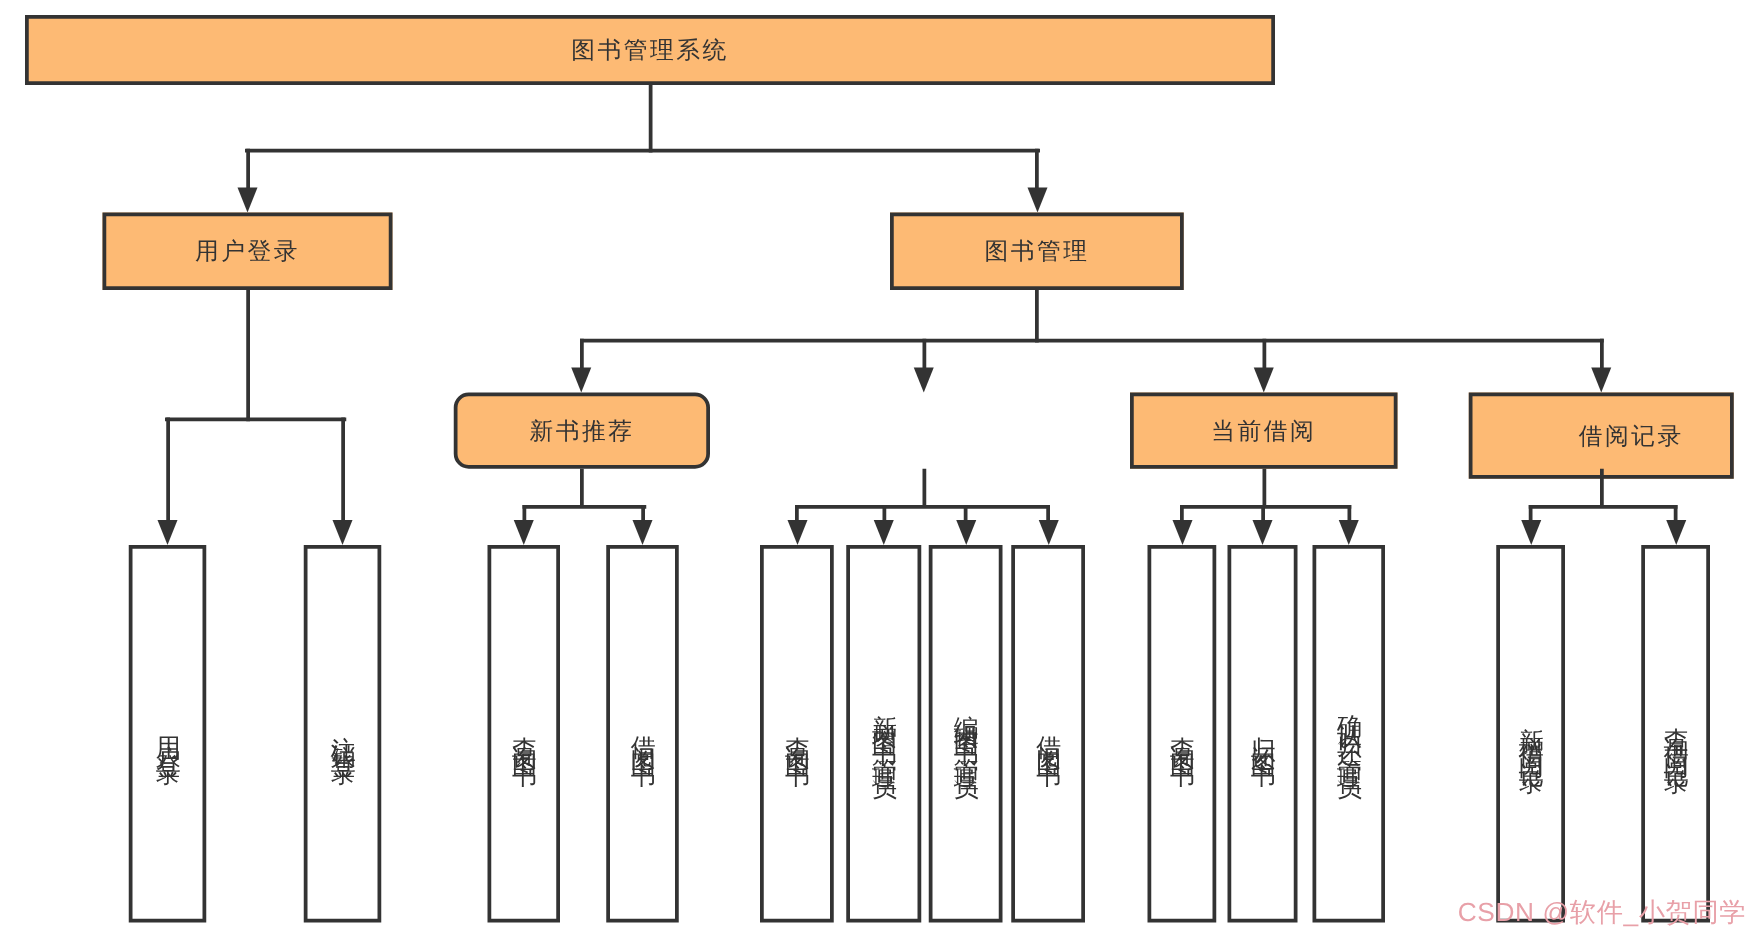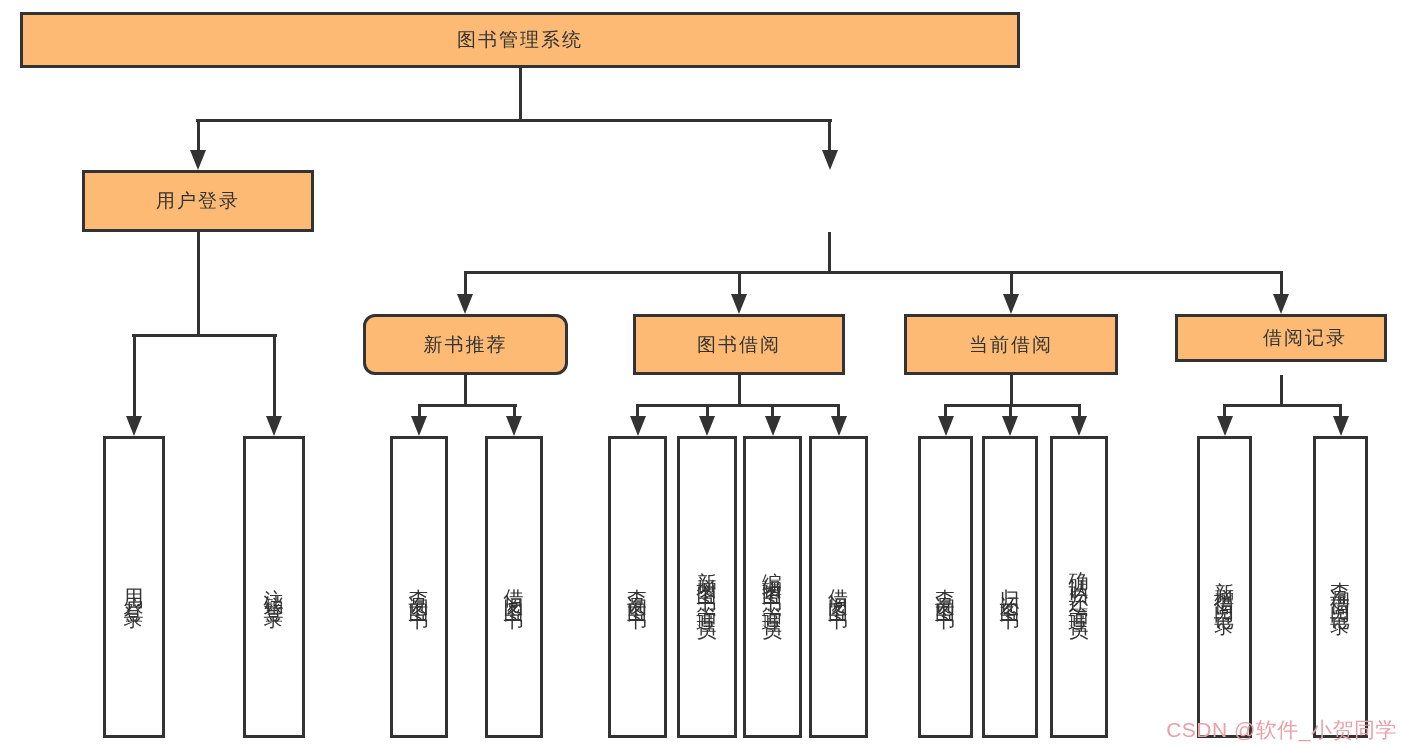--- a/index.html
+++ b/index.html
@@ -90,20 +90,23 @@
 
   <div class="vline" style="left:519px; top:68px; height:54px;"></div>
   <div class="hline" style="left:196px; top:119px; width:636px;"></div>
   <div class="vline" style="left:197px; top:119px; height:33px;"></div>
   <div class="arr" style="left:190px; top:150px;"></div>
   <div class="vline" style="left:828px; top:119px; height:33px;"></div>
   <div class="arr" style="left:822px; top:150px;"></div>
 
   <div class="node" style="left:82px; top:170px; width:232px; height:62px;">
     <span class="hlabel">用户登录</span>
+  </div>
+  <div class="node" style="left:712px; top:170px; width:235px; height:62px;">
+    <span class="hlabel">图书管理</span>
   </div>
 
   <div class="vline" style="left:197px; top:232px; height:105px;"></div>
   <div class="hline" style="left:132px; top:334px; width:145px;"></div>
   <div class="vline" style="left:133px; top:334px; height:84px;"></div>
   <div class="arr" style="left:126px; top:416px;"></div>
   <div class="vline" style="left:273px; top:334px; height:84px;"></div>
   <div class="arr" style="left:266px; top:416px;"></div>
 
   <div class="vline" style="left:828px; top:232px; height:42px;"></div>
@@ -113,27 +116,24 @@
   <div class="vline" style="left:738px; top:271px; height:25px;"></div>
   <div class="arr" style="left:731px; top:294px;"></div>
   <div class="vline" style="left:1010px; top:271px; height:25px;"></div>
   <div class="arr" style="left:1003px; top:294px;"></div>
   <div class="vline" style="left:1280px; top:271px; height:25px;"></div>
   <div class="arr" style="left:1273px; top:294px;"></div>
 
   <div class="node" style="left:363px; top:314px; width:205px; height:61px;border-radius:12px;">
     <span class="hlabel">新书推荐</span>
   </div>
-  <div class="node" style="left:633px; top:314px; width:212px; height:61px;">
-    <span class="hlabel">图书借阅</span>
-  </div>
   <div class="node" style="left:904px; top:314px; width:214px; height:61px;justify-content:center;">
     <span class="hlabel">当前借阅</span>
   </div>
-  <div class="node" style="left:1175px; top:314px; width:212px; height:48px;padding-left:48px;">
+  <div class="node" style="left:1175px; top:314px; width:212px; height:69px;padding-left:48px;">
     <span class="hlabel">借阅记录</span>
   </div>
 
   <div class="vline" style="left:464px; top:375px; height:31px;"></div>
   <div class="hline" style="left:418px; top:404px; width:99px;"></div>
   <div class="vline" style="left:418px; top:404px; height:14px;"></div>
   <div class="arr" style="left:411px; top:416px;"></div>
   <div class="vline" style="left:513px; top:404px; height:14px;"></div>
   <div class="arr" style="left:506px; top:416px;"></div>
 

